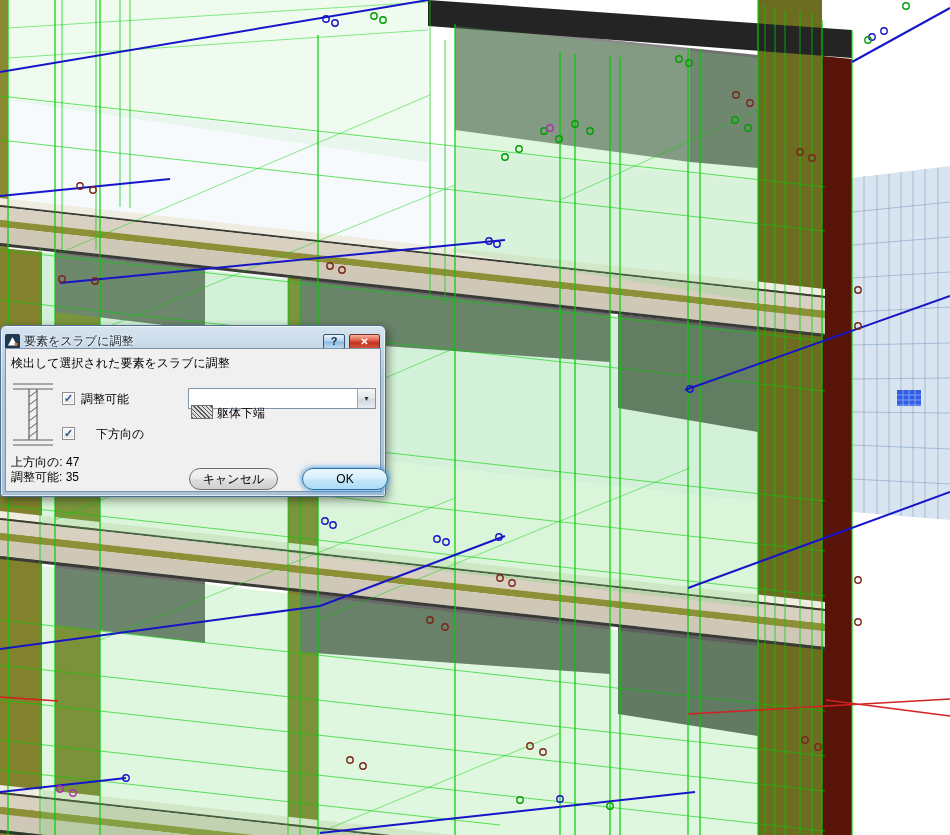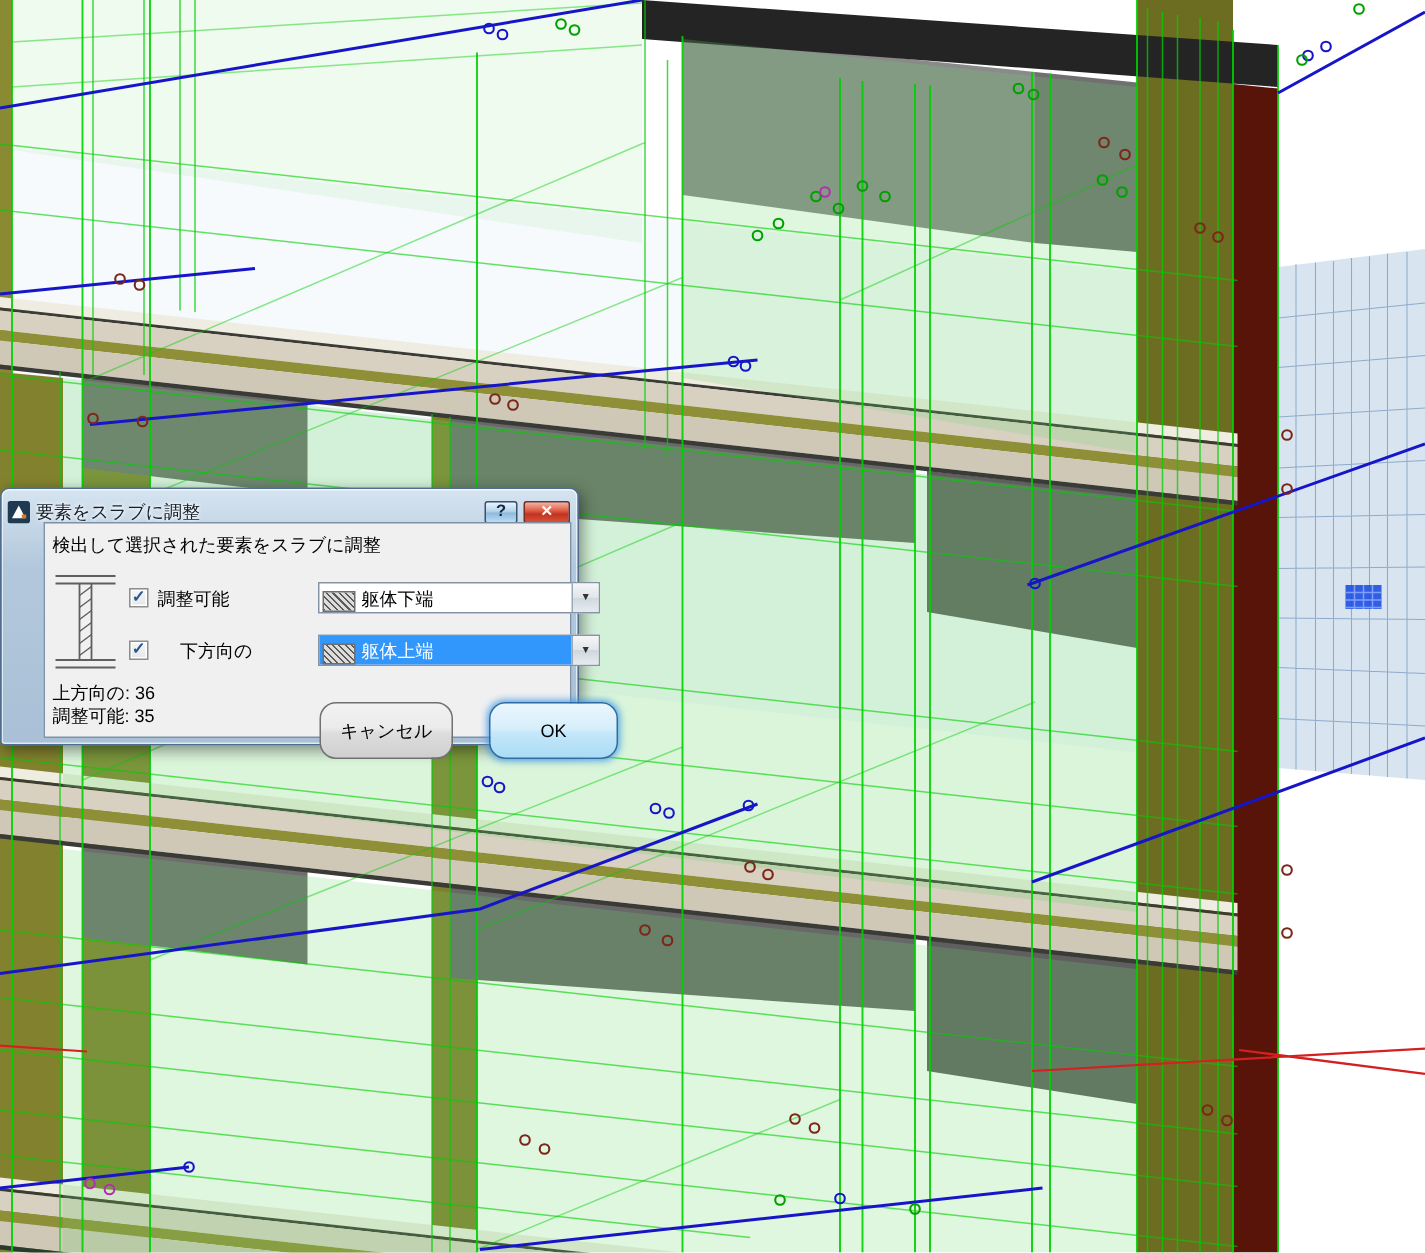--- a/index.html
+++ b/index.html
@@ -14,43 +14,43 @@
   .titlebar{height:22px;display:flex;align-items:center;gap:4px;padding:4px 5px 0 4px;}
   .dlg-title{flex:1;font-size:12px;color:#121e2a;text-shadow:0 0 3px #fff,0 0 3px #fff;
     white-space:nowrap;overflow:hidden;}
   .help-btn{width:22px;height:15px;box-sizing:border-box;border:1px solid #38536e;border-radius:2px;
     background:linear-gradient(#eaf4fc,#b5d4ec 45%,#8fbade 55%,#bcdcf2);
     color:#0d2b44;font-size:11px;font-weight:bold;line-height:13px;text-align:center;cursor:default;}
   .close-btn{width:31px;height:15px;box-sizing:border-box;border:1px solid #7c2a20;border-radius:2px;
     background:linear-gradient(#f3b3a2,#e2604a 40%,#c0341f 60%,#d65238);
     color:#fff;font-size:10px;font-weight:bold;line-height:13px;text-align:center;cursor:default;}
   .client{position:absolute;left:4px;right:4px;top:22px;bottom:4px;
-    background:#f0f0f0;border:1px solid #7d92a6;margin-left:24px;}
+    background:#f0f0f0;border:1px solid #7d92a6;}
   .desc{position:absolute;left:5px;top:6px;font-size:12px;color:#000;}
   .ibeam{position:absolute;left:5px;top:31px;}
   .chk{position:absolute;width:13px;height:13px;box-sizing:border-box;border:1px solid #8e8e8e;
     background:linear-gradient(#f6f6f6,#e7e7e7);box-shadow:inset 0 0 0 1px #fff;
     color:#27588f;font-size:11px;font-weight:bold;line-height:11px;text-align:center;}
   .chk.r1{left:56px;top:43px}.chk.r2{left:56px;top:78px}
   .rowlabel{position:absolute;font-size:12px;color:#000;}
   .rowlabel.r1{left:75px;top:42px}.rowlabel.r2{left:90px;top:77px}
   .combo{position:absolute;width:188px;height:21px;box-sizing:border-box;display:flex;align-items:stretch;
     border:1px solid #8494a5;background:#fff;}
   .combo.r1{left:182px;top:39px}.combo.r2{left:182px;top:74px}
-  .combo .sel{flex:1;display:flex;align-items:flex-end;padding:0 2px;gap:4px;min-width:0;}
+  .combo .sel{flex:1;display:flex;align-items:flex-start;padding:16px 2px;gap:4px;min-width:0;}
   .combo.hl .sel{background:#3297fd;}
   .combo.hl .ctext{color:#fff;}
   .swatch{width:20px;height:12px;flex:0 0 20px;border:1px solid #6f6f6f;
     background:repeating-linear-gradient(45deg,#5a5a5a 0 1px,#dcdcdc 1px 3px);}
   .ctext{font-size:12px;color:#000;white-space:nowrap;overflow:hidden;}
   .arrow{flex:0 0 17px;display:flex;align-items:center;justify-content:center;
     border-left:1px solid #9aa8b8;background:linear-gradient(#f6f6f6,#dfe5ea 50%,#cfd7de 50%,#e6ebf0);
     font-size:7px;color:#333;}
   .status{position:absolute;left:5px;top:106px;font-size:12px;line-height:15px;color:#000;}
-  .btn{position:absolute;height:38px;box-sizing:border-box;border:1px solid #707070;border-radius:11px;
+  .btn{position:absolute;height:22px;box-sizing:border-box;border:1px solid #707070;border-radius:11px;
     background:linear-gradient(#f2f2f2,#ebebeb 45%,#dddddd 55%,#cfcfcf);
     font-family:"Liberation Sans",sans-serif;font-size:12px;color:#000;padding:0;}
   .btn.cancel{left:183px;top:119px;width:89px;}
   .btn.ok{left:296px;top:119px;width:86px;border-color:#2d6ca5;
     box-shadow:0 0 5px 1px rgba(64,150,230,.85);
     background:linear-gradient(#eaf6fd,#d7effc 45%,#c4e7fa 55%,#a9dcf5);}
 </style>
 </head>
 <body>
 
@@ -233,32 +233,25 @@
       <div class="combo r1">
         <span class="sel">
           <span class="swatch"></span>
           <span class="ctext">躯体下端</span>
         </span>
         <span class="arrow">▼</span>
       </div>
 
       <div class="chk r2"><span>✓</span></div>
       <div class="rowlabel r2">下方向の</div>
-      <div class="combo r2 hl">
-        <span class="sel">
-          <span class="swatch"></span>
-          <span class="ctext">躯体上端</span>
-        </span>
-        <span class="arrow">▼</span>
-      </div>
 
       <div class="status">
         <div>
           <span>上方向の:</span>
-          <span>36</span>
+          <span>47</span>
         </div>
         <div>
           <span>調整可能:</span>
           <span>35</span>
         </div>
       </div>
 
       <button class="btn cancel">キャンセル</button>
       <button class="btn ok">OK</button>
     </div>

